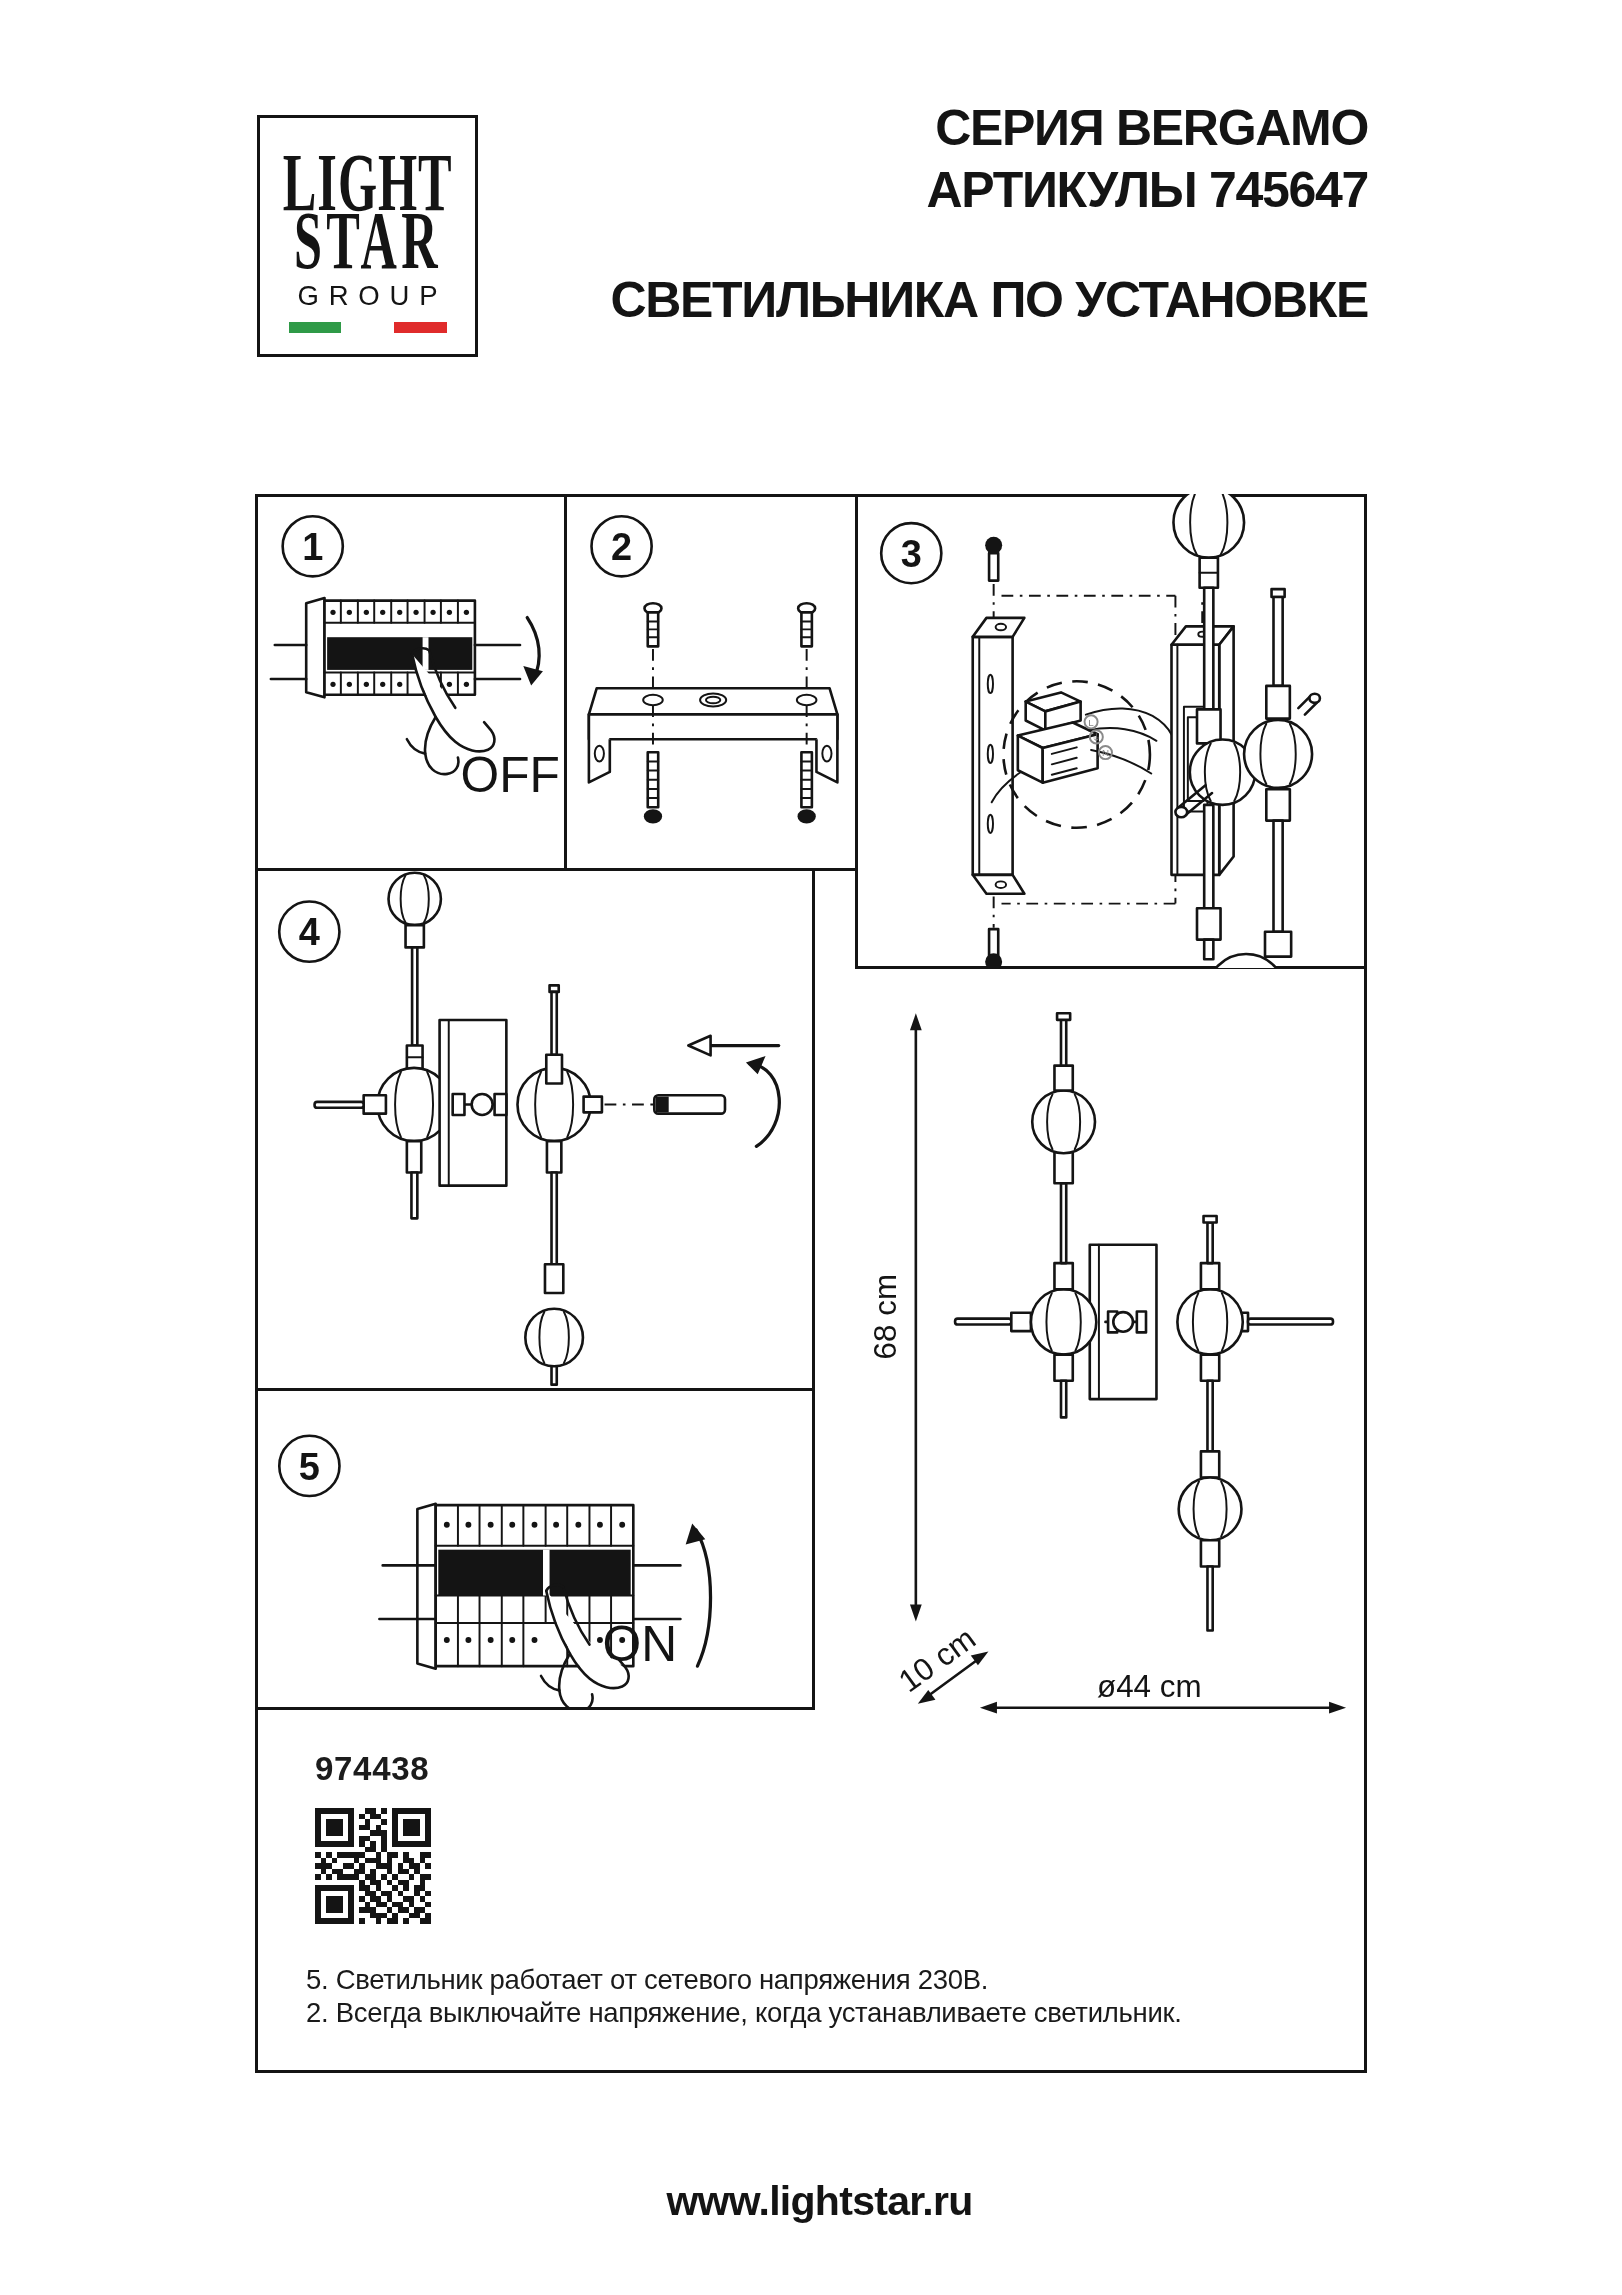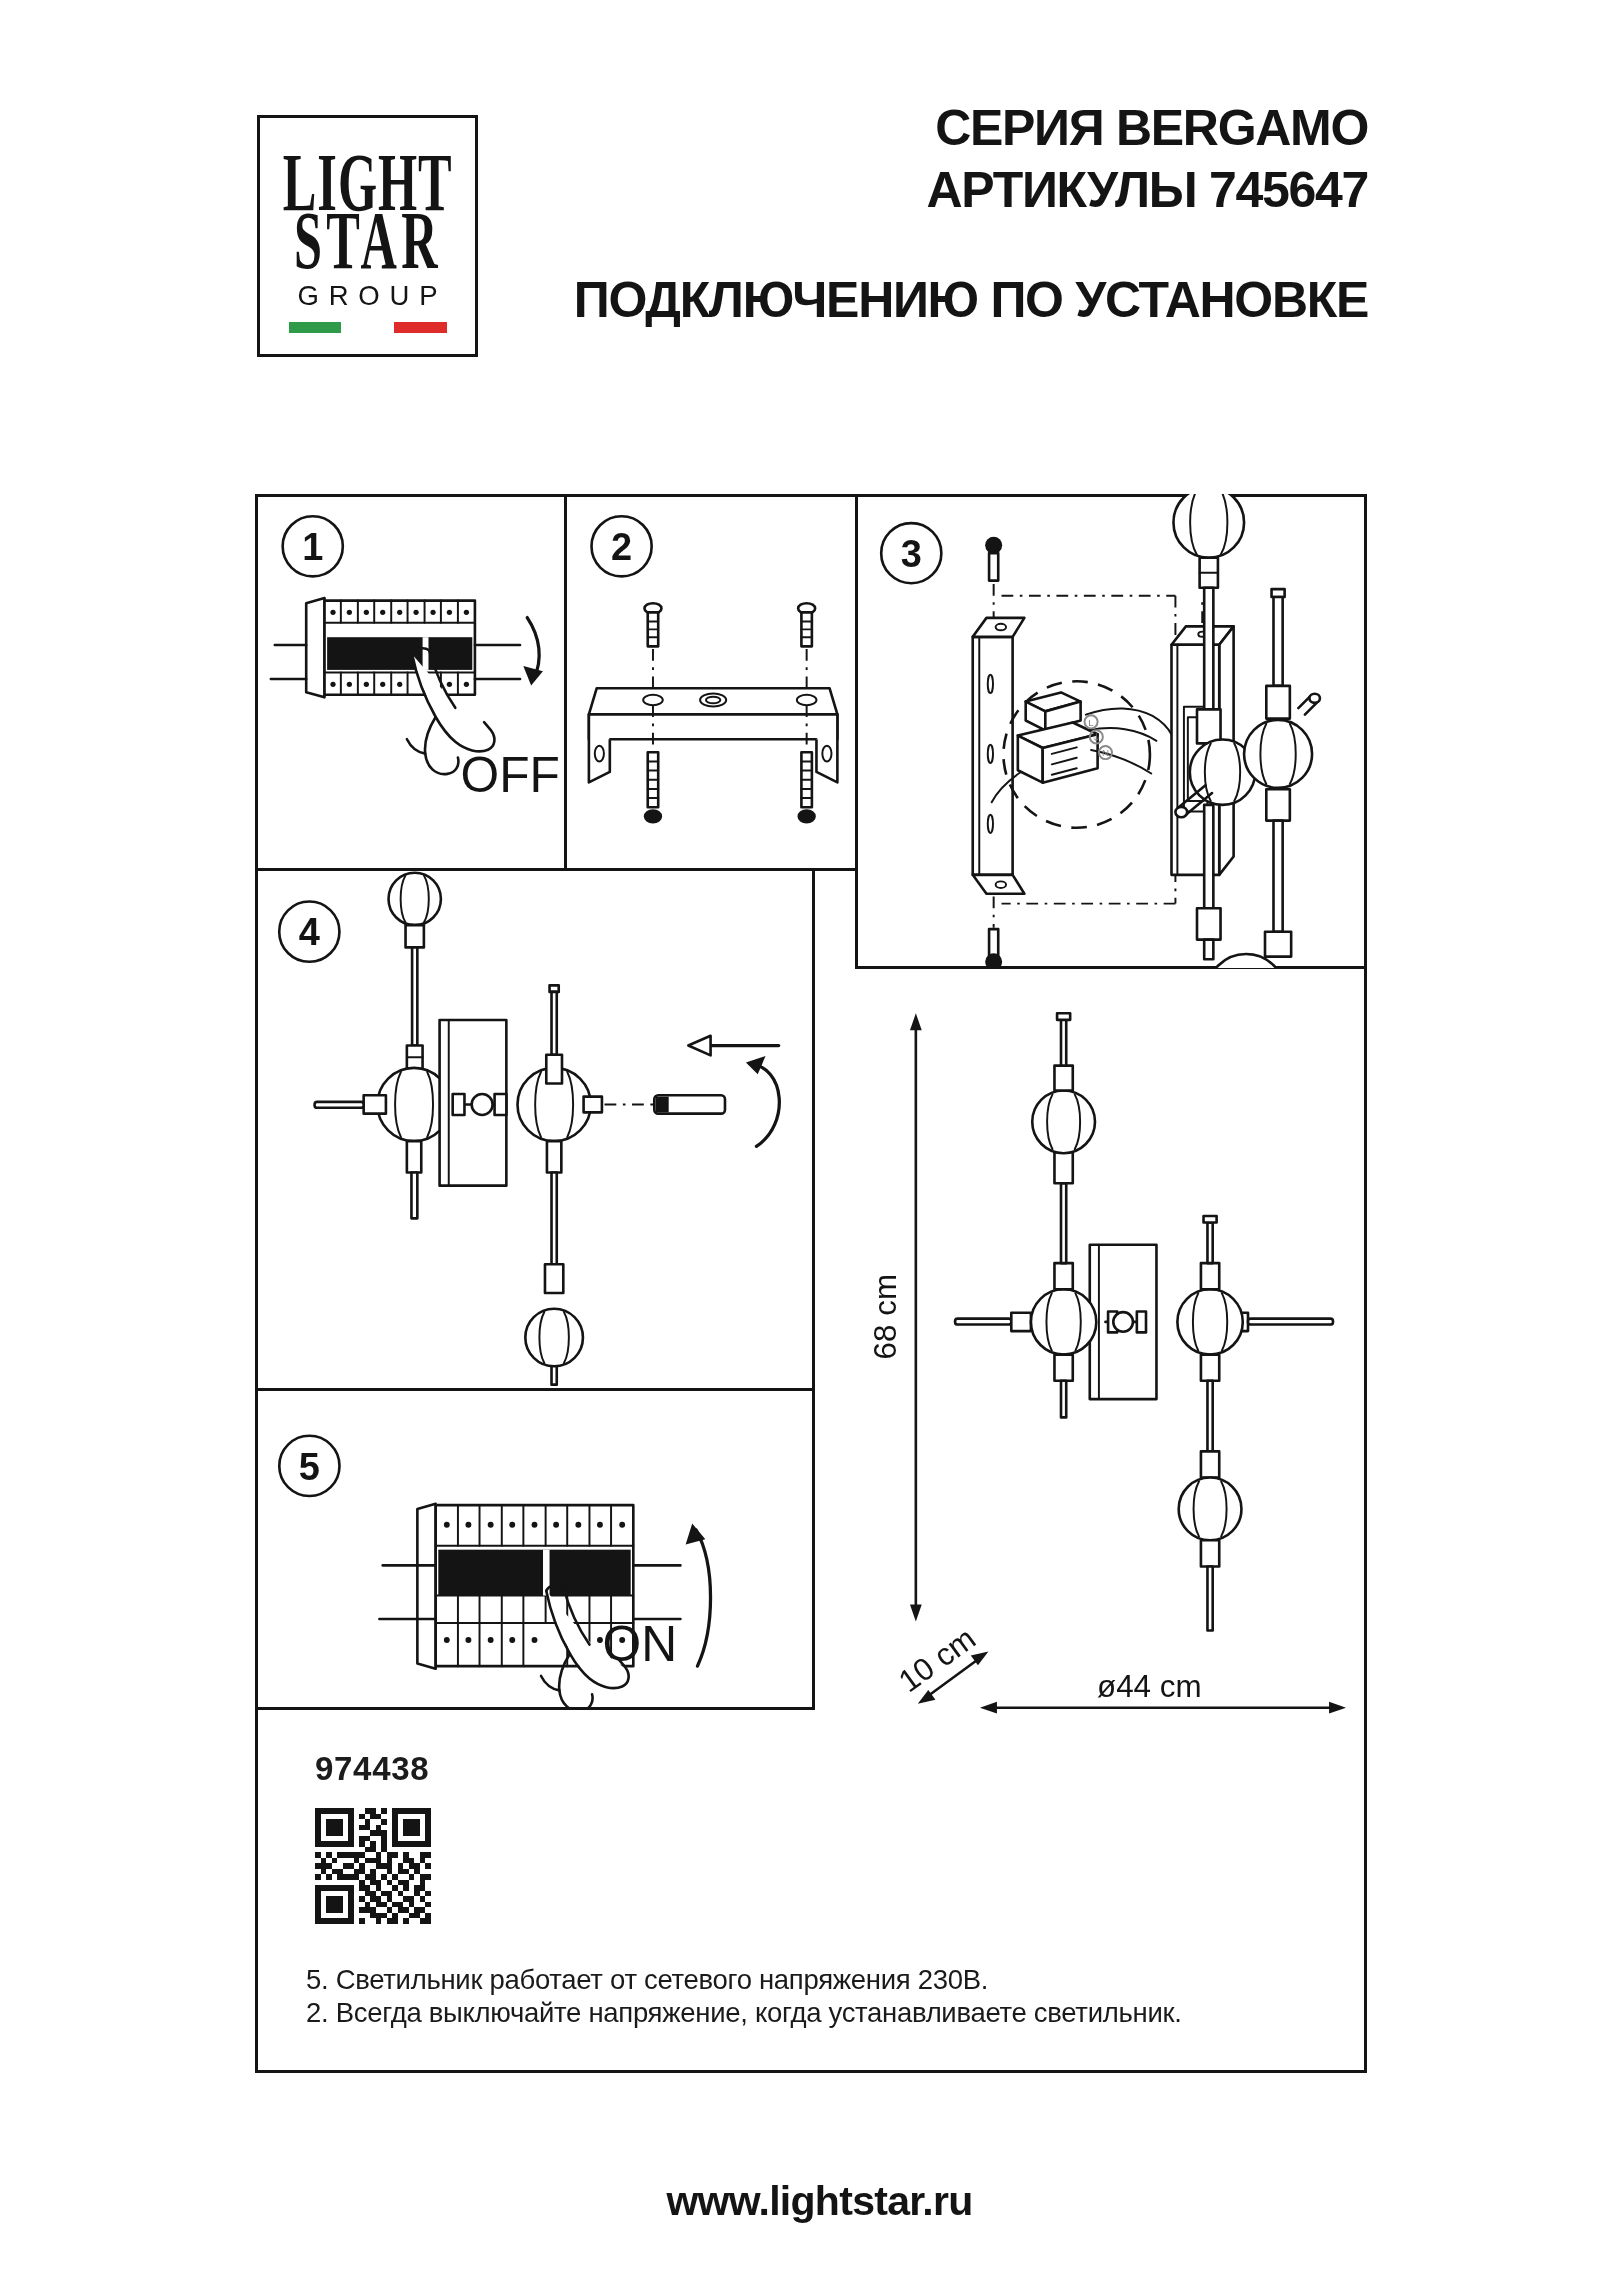--- a/index.html
+++ b/index.html
@@ -55,21 +55,21 @@
     <div class="group">GROUP</div>
     <div class="flag">
       <span style="background: rgb(47, 154, 71);"></span>
       <span style="background: rgb(255, 255, 255);"></span>
       <span style="background: rgb(224, 43, 43);"></span>
     </div>
   </div>
 
   <div class="abs hdr" style="top:103px;">СЕРИЯ BERGAMO</div>
   <div class="abs hdr" style="top:165px;">АРТИКУЛЫ 745647</div>
-  <div class="abs hdr" style="top:275px;">ПОДКЛЮЧЕНИЮ ПО УСТАНОВКЕ</div>
+  <div class="abs hdr" style="top:275px;">СВЕТИЛЬНИКА ПО УСТАНОВКЕ</div>
 
   <div class="abs" style="left:255px;top:494px;width:1112px;height:1579px;border:3.3px solid #141414;box-sizing:border-box;"></div>
   <div class="abs ln" style="left:564px;top:494px;width:3.3px;height:376px;"></div>
   <div class="abs ln" style="left:855px;top:494px;width:3.3px;height:474px;"></div>
   <div class="abs ln" style="left:255px;top:868px;width:602px;height:3.3px;"></div>
   <div class="abs ln" style="left:855px;top:966px;width:512px;height:3.3px;"></div>
   <div class="abs ln" style="left:812px;top:870px;width:3.3px;height:840px;"></div>
   <div class="abs ln" style="left:255px;top:1388px;width:560px;height:3.3px;"></div>
   <div class="abs ln" style="left:255px;top:1707px;width:560px;height:3.3px;"></div>
 

